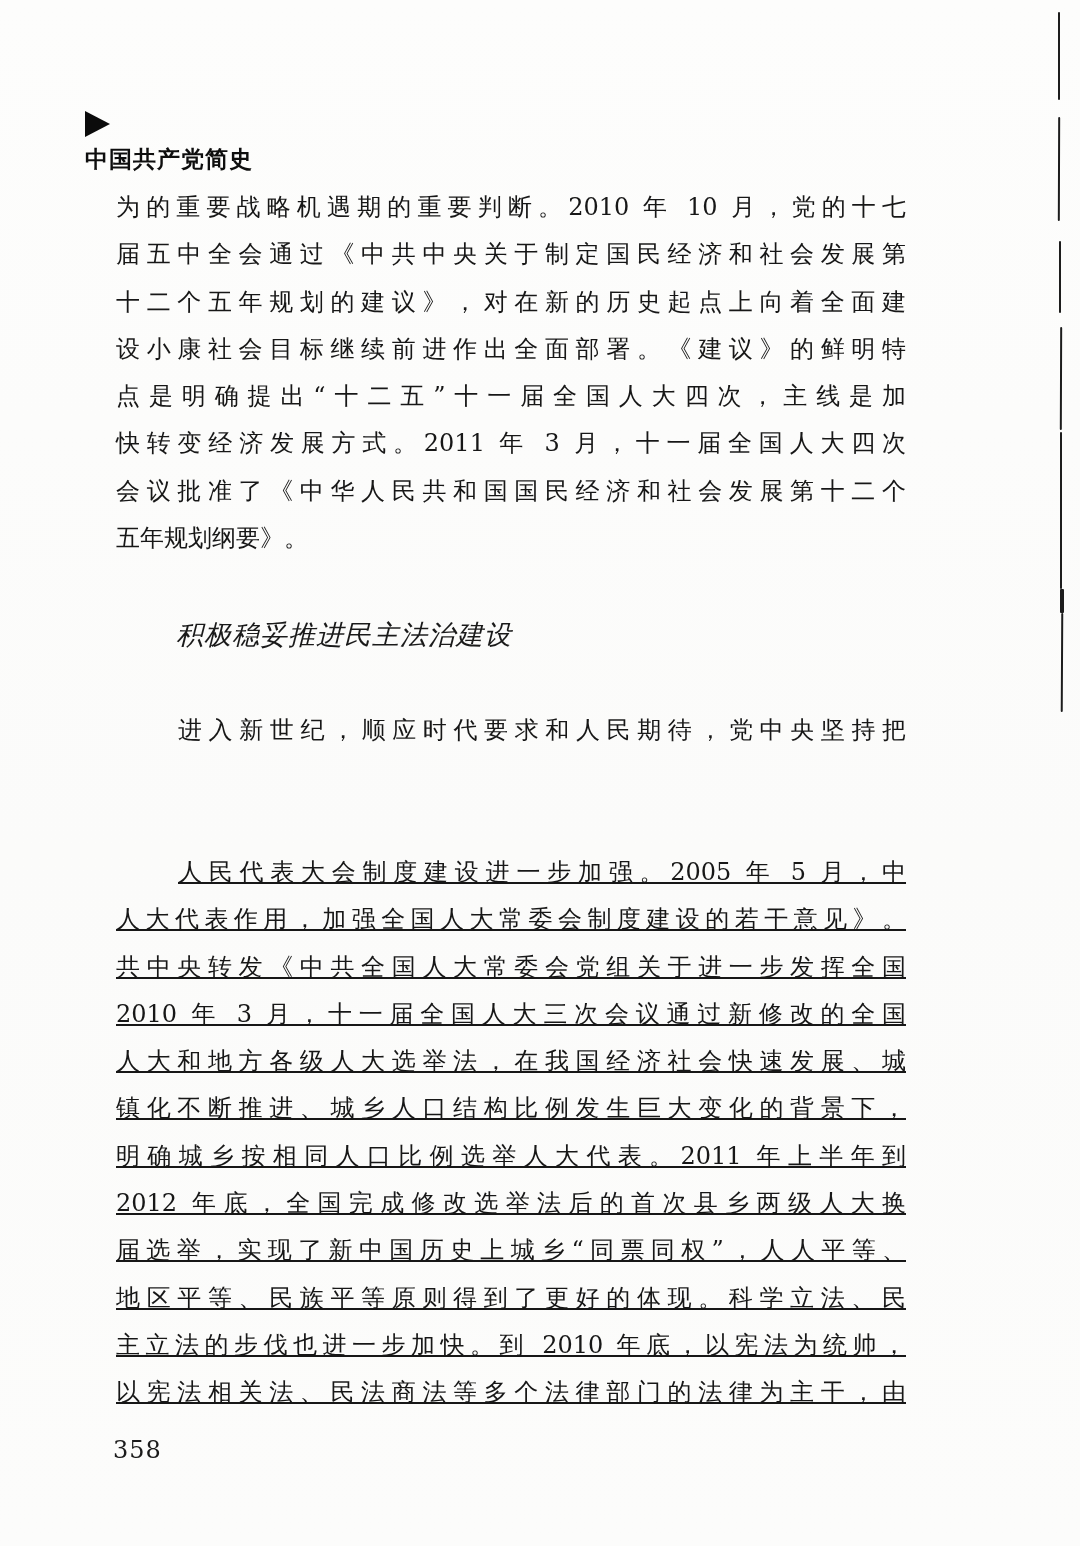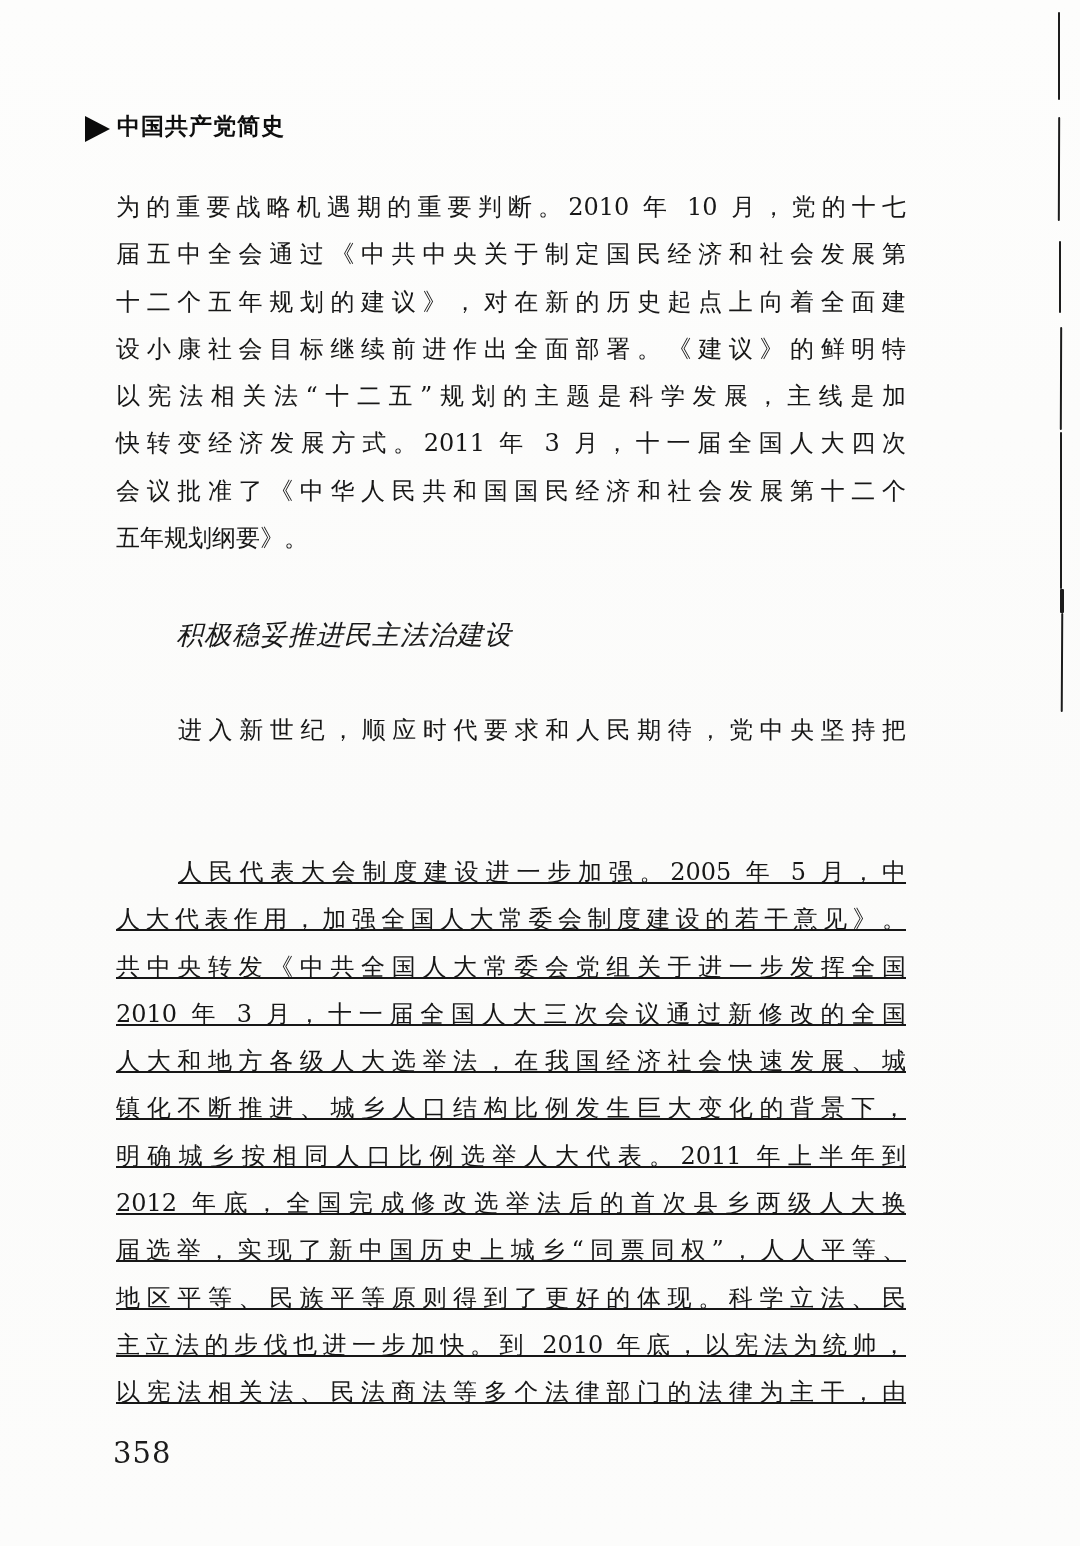--- a/index.html
+++ b/index.html
@@ -10,21 +10,21 @@
     background:#fcfcfb;
     background-image:linear-gradient(180deg,#fdfdfc 0%,#fbfbfa 55%,#fcfcfb 100%);
     color:#161616;
     font-family:"DejaVu Serif","Liberation Serif",serif;
     overflow:hidden;
   }
 
   
   .running-header{
     position:absolute;left:85px;top:111px;
-    display:flex;align-items:flex-end;gap:7px;
+    display:flex;align-items:flex-start;gap:7px;flex-direction:column;
   }
   .tri{
     width:0;height:0;
     border-left:25px solid #0b0b0b;
     border-top:13px solid transparent;
     border-bottom:13px solid transparent;
   }
   .header-title{
     font-family:"DejaVu Sans","Liberation Sans",sans-serif;
     font-weight:700;font-size:23px;letter-spacing:1px;color:#0e0e0e;
@@ -54,21 +54,21 @@
     position:absolute;left:176px;top:610px;
     font-size:27px;line-height:50px;
     font-style:italic;font-weight:500;
     letter-spacing:1px;color:#1a1a1a;
     white-space:nowrap;
   }
 
   
   .page-number{
     position:absolute;left:113px;top:1436px;
-    font-size:29px;letter-spacing:1px;color:#1b1b1b;
+    font-size:24px;letter-spacing:1px;color:#1b1b1b;
   }
 
   
   .scan-line{position:absolute;background:#1d1d1d;width:2px;border-radius:1px;}
   .seg-a{left:1058px;top:12px;height:88px;}
   .seg-b{left:1058px;top:117px;height:104px;transform:rotate(0.2deg);}
   .seg-c{left:1059px;top:241px;height:72px;}
   .seg-d{left:1060px;top:327px;height:103px;transform:rotate(0.2deg);}
   .seg-e{left:1060px;top:432px;height:157px;}
   .seg-f{left:1060px;top:589px;height:24px;width:4px;}
@@ -82,21 +82,21 @@
   <div class="running-header">
     <span class="tri"></span>
     <span class="header-title">中国共产党简史</span>
   </div>
 
   <div class="para para1">
     <span class="line">为的重要战略机遇期的重要判断。2010 年 10 月，党的十七</span>
     <span class="line">届五中全会通过《中共中央关于制定国民经济和社会发展第</span>
     <span class="line">十二个五年规划的建议》，对在新的历史起点上向着全面建</span>
     <span class="line">设小康社会目标继续前进作出全面部署。《建议》的鲜明特</span>
-    <span class="line">以宪法相关法“十二五”规划的主题是科学发展，主线是加</span>
+    <span class="line">点是明确提出“十二五”十一届全国人大四次，主线是加</span>
     <span class="line">快转变经济发展方式。2011 年 3 月，十一届全国人大四次</span>
     <span class="line">会议批准了《中华人民共和国国民经济和社会发展第十二个</span>
     <span class="line end">五年规划纲要》。</span>
   </div>
 
   <div class="section-heading">积极稳妥推进民主法治建设</div>
 
   <div class="para para2">
     <span class="line indent">进入新世纪，顺应时代要求和人民期待，党中央坚持把</span>
   </div>

